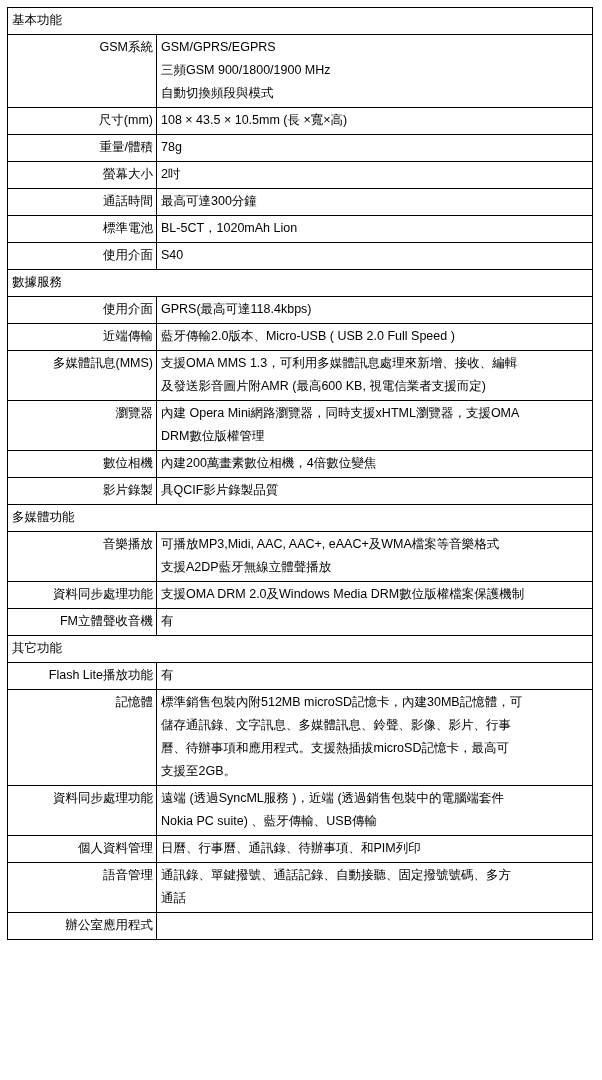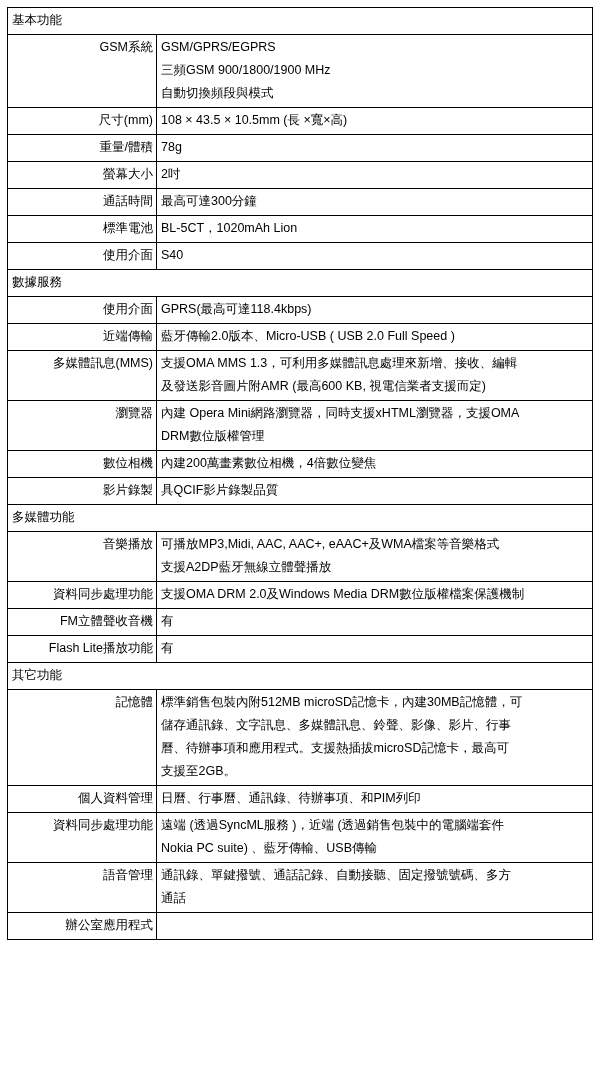--- a/index.html
+++ b/index.html
@@ -172,48 +172,48 @@
             <span class="vline">支援OMA DRM 2.0及Windows Media DRM數位版權檔案保護機制</span>
           </td>
         </tr>
         <tr>
           <td class="label-cell">FM立體聲收音機</td>
           <td class="value-cell">
             <span class="vline">有</span>
           </td>
         </tr>
         <tr>
+          <td class="section-header" colspan="2">其它功能</td>
+        </tr>
+        <tr>
           <td class="label-cell">Flash Lite播放功能</td>
           <td class="value-cell">
             <span class="vline">有</span>
           </td>
-        </tr>
-        <tr>
-          <td class="section-header" colspan="2">其它功能</td>
         </tr>
         <tr>
           <td class="label-cell">記憶體</td>
           <td class="value-cell">
             <span class="vline">標準銷售包裝內附512MB microSD記憶卡，內建30MB記憶體，可</span>
             <span class="vline">儲存通訊錄、文字訊息、多媒體訊息、鈴聲、影像、影片、行事</span>
             <span class="vline">曆、待辦事項和應用程式。支援熱插拔microSD記憶卡，最高可</span>
             <span class="vline">支援至2GB。</span>
           </td>
         </tr>
         <tr>
-          <td class="label-cell">個人資料管理</td>
-          <td class="value-cell">
-            <span class="vline">日曆、行事曆、通訊錄、待辦事項、和PIM列印</span>
-          </td>
-        </tr>
-        <tr>
           <td class="label-cell">資料同步處理功能</td>
           <td class="value-cell">
             <span class="vline">遠端 (透過SyncML服務 )，近端 (透過銷售包裝中的電腦端套件</span>
             <span class="vline">Nokia PC suite) 、藍牙傳輸、USB傳輸</span>
+          </td>
+        </tr>
+        <tr>
+          <td class="label-cell">個人資料管理</td>
+          <td class="value-cell">
+            <span class="vline">日曆、行事曆、通訊錄、待辦事項、和PIM列印</span>
           </td>
         </tr>
         <tr>
           <td class="label-cell">語音管理</td>
           <td class="value-cell">
             <span class="vline">通訊錄、單鍵撥號、通話記錄、自動接聽、固定撥號號碼、多方</span>
             <span class="vline">通話</span>
           </td>
         </tr>
         <tr>

